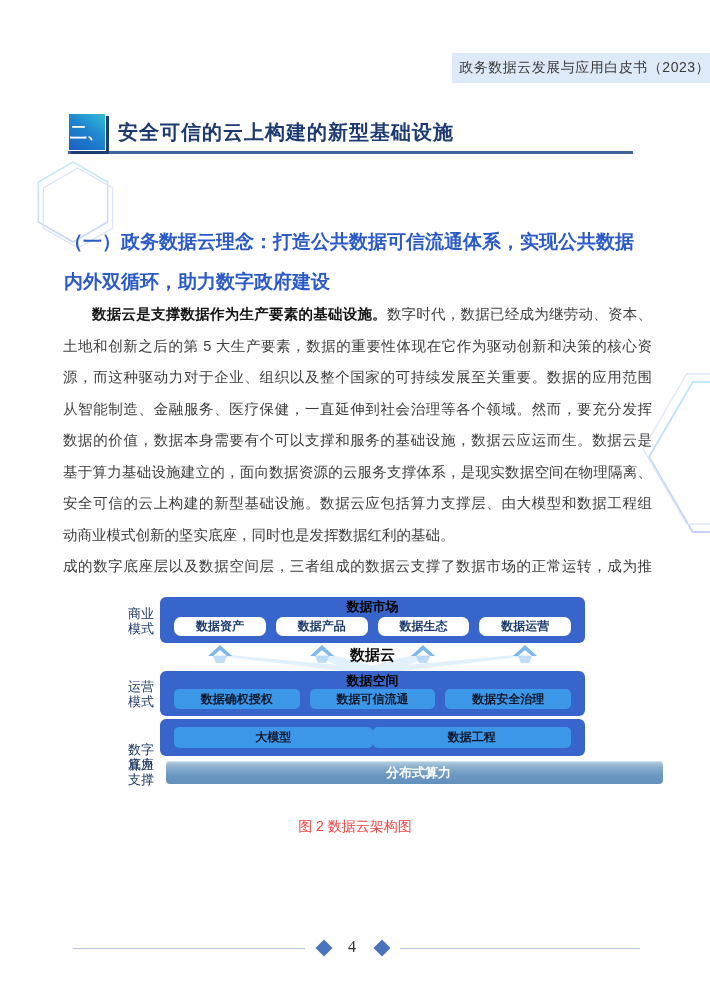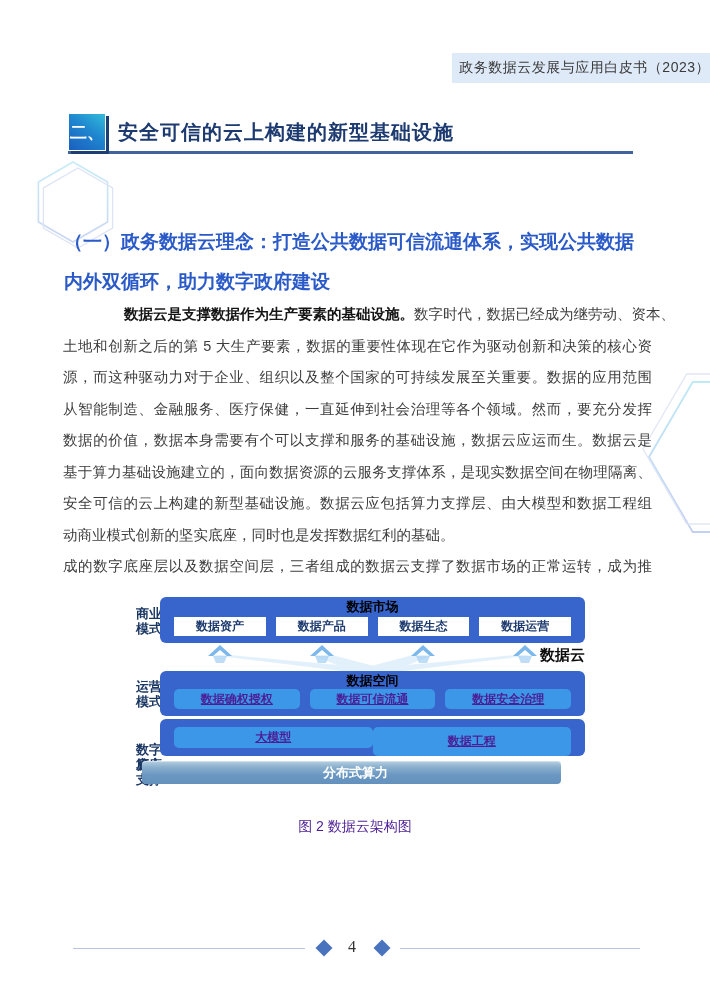--- a/index.html
+++ b/index.html
@@ -30,42 +30,42 @@
   
   .subsec { position:absolute; left:64px; top:222px; width:592px;
     font-size:19px; font-weight:bold; color:var(--subtitle_blue,#2a5ac8); line-height:40px; z-index:2; }
 
   
   .bodytext { position:absolute; left:63px; top:299px; width:589px;
     font-size:14.5px; color:#3d3d3d; line-height:31.5px; z-index:2; }
   .bline { text-align:justify; text-align-last:justify; white-space:nowrap; }
   .bline.first { text-indent:2em; }
   .bline.last { text-align-last:left; }
-  .lead { font-weight:bold; color:#141414;margin-left:32px; }
-
-  
-  .side-label { position:absolute; left:128px; width:34px; text-align:right;
-    font-size:13px; font-weight:bold; color:#1b3763; line-height:15px; z-index:2; }
+  .lead { font-weight:bold; color:#141414; }
+
+  
+  .side-label { position:absolute; left:128px; width:34px; text-align:left;
+    font-size:13px; font-weight:normal; color:#1b3763; line-height:15px; z-index:2; }
   .dbox { position:absolute; left:160px; width:425px; background:var(--box_blue,#3765cb);
     border-radius:6px; z-index:2; }
   .dbox-title { text-align:center; color:#000000; font-size:13px; font-weight:bold; margin-top:1px; }
   .pill-row { position:absolute; left:14px; right:14px; bottom:7px; display:flex; gap:10px; }
-  .pill-white { flex:1; height:19px; background:#fff; border-radius:0; color:#1c3a6e;
+  .pill-white { flex:1; height:19px; background:#fff; border-radius:7px; color:#1c3a6e;
     font-size:12px; font-weight:bold; display:flex; align-items:center; justify-content:center; }
-  .pill-blue { flex:1; height:20px; background:var(--pill_blue,#3d97e8); border-radius:5px; color:#4c1d95;
-    font-size:12px; font-weight:bold; display:flex; align-items:center; justify-content:center;text-decoration:underline; }
+  .pill-blue { flex:1; height:20px; background:var(--pill_blue,#3d97e8); border-radius:5px; color:#0f172a;
+    font-size:12px; font-weight:bold; display:flex; align-items:center; justify-content:center; }
   .arrows-svg { position:absolute; left:160px; top:643px; width:425px; height:28px; z-index:2; }
-  .cloud-label { position:absolute; left:160px; top:646px; width:425px; text-align:right;
+  .cloud-label { position:absolute; left:160px; top:646px; width:425px; text-align:center;
     font-size:15px; font-weight:bold; color:#0d0d0d; z-index:3; }
-  .compute-bar { position:absolute; left:142px; top:761px; width:419px; height:23px; border-radius:4px;
+  .compute-bar { position:absolute; left:166px; top:761px; width:497px; height:23px; border-radius:4px;
     background:linear-gradient(180deg,#b6d0e2 0%,#8db1ce 25%,#6b98c2 60%,#6391bd 100%);
     color:#fff; font-size:13px; font-weight:bold; display:flex; align-items:center; justify-content:center;
     box-shadow:inset 0 1px 0 #cfe0ee; z-index:2;padding-left:8px; }
   .caption { position:absolute; left:125px; top:818px; width:460px; text-align:center;
-    font-size:14px; color:#4c1d95; z-index:2; }
+    font-size:14px; color:#ef4444; z-index:2; }
 
   
   .f-line { position:absolute; top:948px; height:1px; background:#b7c5e3; }
   .f-line.left { left:73px; width:232px; }
   .f-line.right { left:400px; width:240px; }
   .f-diamond { position:absolute; top:942px; width:12px; height:12px;
     background:var(--diamond_blue,#4a73bd); transform:rotate(45deg); }
   .f-diamond.d1 { left:318px; }
   .f-diamond.d2 { left:376px; }
   .page-num { position:absolute; left:338px; top:938px; width:28px; text-align:center;
@@ -173,21 +173,21 @@
     </div>
   </div>
 
   <div class="side-label" style="top:742px">
     <div>数字</div>
     <div>底座</div>
   </div>
   <div class="dbox" style="top:719px;height:37px">
     <div class="pill-row" style="bottom:auto;top:8px;gap:0">
       <div class="pill-blue" style="height:21px">大模型</div>
-      <div class="pill-blue" style="height:29px">数据工程</div>
+      <div class="pill-blue" style="height:21px">数据工程</div>
     </div>
   </div>
 
   <div class="side-label" style="top:757px">
     <div>算力</div>
     <div>支撑</div>
   </div>
   <div class="compute-bar">分布式算力</div>
 
   <div class="caption">图 2  数据云架构图</div>

